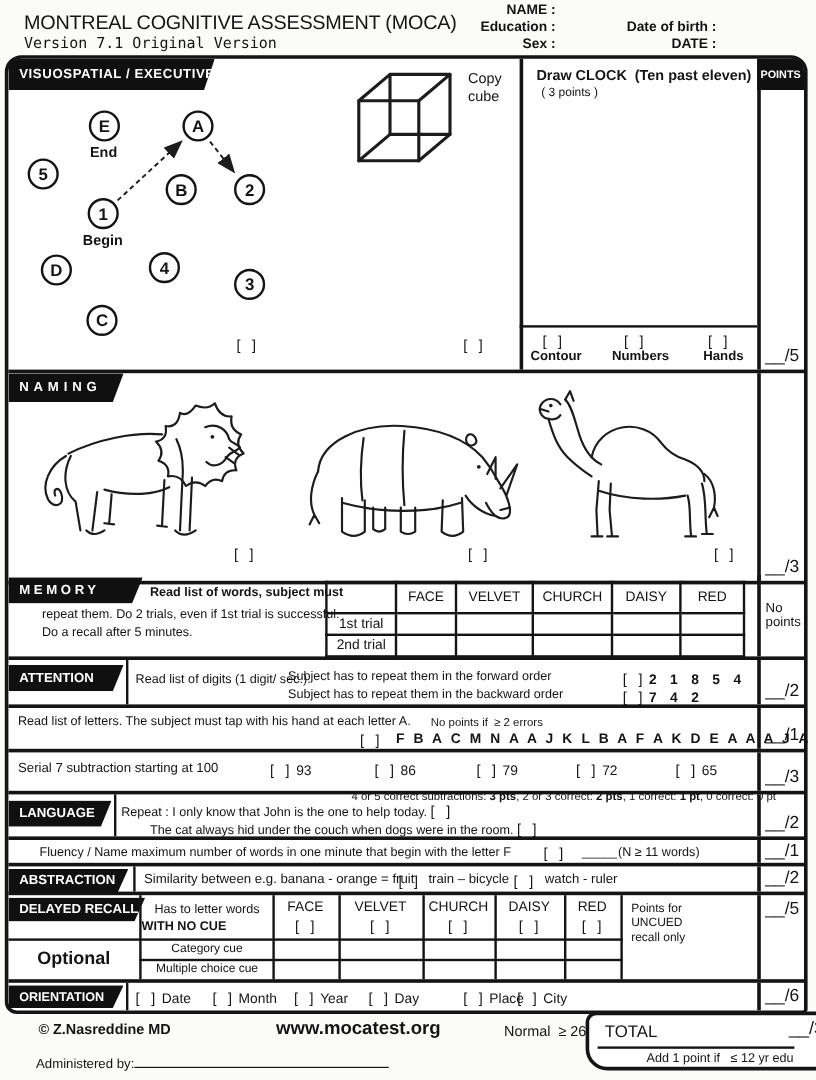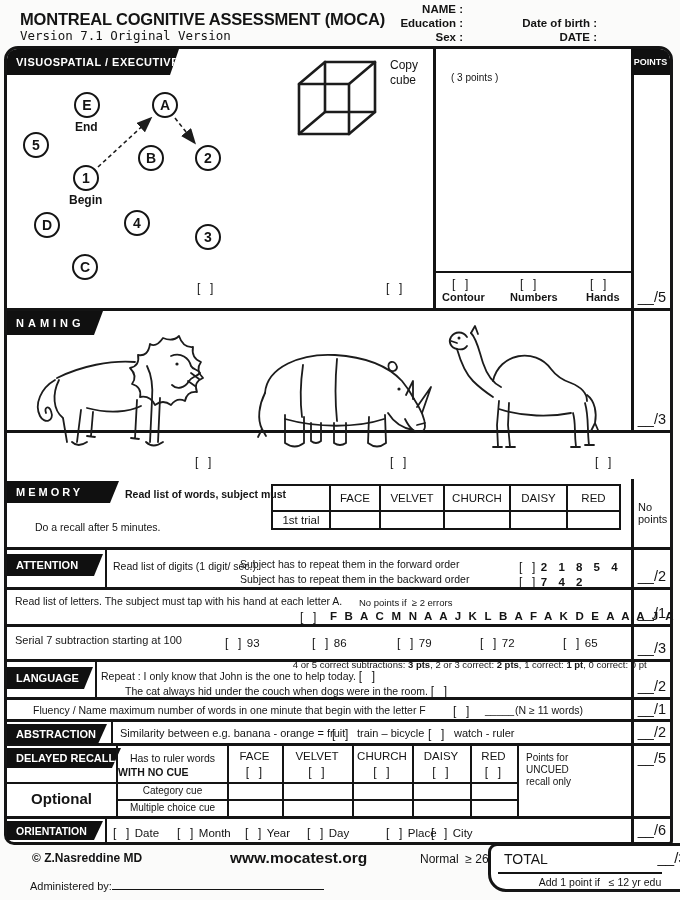--- a/index.html
+++ b/index.html
@@ -1,19 +1,19 @@
 <!DOCTYPE html>
 <html><head>
 <meta charset="utf-8">
 <style>
   html,body{margin:0;padding:0;background:#fbfbfa;}
   body{width:680px;height:900px;position:relative;font-family:"Liberation Sans",sans-serif;color:#141414;overflow:hidden;}
   .abs{position:absolute;}
   
-  .title{font-size:16.5px;font-weight:bold;letter-spacing:-.2px;}
+  .title{font-size:16.5px;font-weight:normal;letter-spacing:-.2px;}
   .subtitle{font-family:"DejaVu Sans Mono",monospace;font-size:12.5px;}
   .hfield{font-size:11.5px;font-weight:bold;text-align:right;white-space:pre;}
   
   #frame{position:absolute;left:4px;top:46px;width:669px;height:799px;border:3px solid #141414;border-radius:14px 14px 4px 10px;background:#fff;box-sizing:border-box;}
   .sec{position:absolute;left:0;width:663px;border-bottom:3px solid #141414;box-sizing:border-box;}
   .sec:last-of-type{border-bottom:none;}
   .tab{position:absolute;background:#101010;color:#fff;font-weight:bold;display:flex;align-items:center;padding-left:9px;box-sizing:border-box;clip-path:polygon(0 0,100% 0,calc(100% - 9px) 100%,0 100%);white-space:pre;}
   .pcell{position:absolute;right:0;top:0;bottom:0;width:39px;border-left:3px solid #141414;box-sizing:border-box;display:flex;justify-content:flex-end;}
   .pcell .pv{font-size:14.5px;padding:2px 4px 3px 0;white-space:pre;}
   .pb{align-items:flex-end;} .pc{align-items:center;} .pt{align-items:flex-start;}
@@ -99,36 +99,37 @@
         <line x1="56" y1="28" x2="82" y2="6"></line>
         <line x1="6" y1="78" x2="32" y2="56"></line>
         <line x1="56" y1="78" x2="82" y2="56"></line>
       </g>
     </svg>
     <div class="abs t12" style="left:383px;top:9px;">Copy</div>
     <div class="abs t12" style="left:383px;top:24px;">cube</div>
     <div class="abs cb" style="left:379px;top:232px;">[  ]</div>
 
     <div class="vline" style="left:426px;top:0;height:259px;width:2.5px;"></div>
+    <div class="abs t12" style="left:440px;top:7px;font-weight:bold;white-space:pre;">Draw CLOCK  (Ten past eleven)</div>
     <div class="abs t10" style="left:444px;top:23px;">( 3 points )</div>
     <div class="hline" style="left:426px;top:222px;width:198px;"></div>
     <div class="abs cb" style="left:445px;top:228px;">[  ]</div>
     <div class="abs cb" style="left:513px;top:228px;">[  ]</div>
     <div class="abs cb" style="left:583px;top:228px;">[  ]</div>
     <div class="abs t11" style="left:435px;top:242px;font-weight:600;">Contour</div>
     <div class="abs t11" style="left:503px;top:242px;font-weight:600;">Numbers</div>
     <div class="abs t11" style="left:579px;top:242px;font-weight:600;">Hands</div>
 
     <div class="pcell pb">
       <span class="pv">__/5</span>
     </div>
     <div class="abs" style="right:0;top:0;width:39px;height:26px;background:#101010;border-top-right-radius:10px;display:flex;align-items:center;justify-content:center;color:#fff;font-size:9px;font-weight:bold;">POINTS</div>
   </div>
 
-  <div class="sec" style="top:262px;height:122px;padding-left:17px;">
+  <div class="sec" style="top:262px;height:176px;padding-left:17px;">
     <div class="tab" style="left:0;top:0;width:96px;height:24px;font-size:11px;letter-spacing:4px;">NAMING</div>
 
     <svg width="205" height="128" viewBox="0 0 205 128" style="left:18px;top:15px;">
       <g class="draw" stroke-width="1.8">
         <path d="M30,54 C16,62 9,78 15,90 C19,98 30,96 26,85 C24,79 19,81 21,87"></path>
         <path d="M32,52 C56,40 86,34 110,36"></path>
         <path d="M138,12 Q148,16 154,10 Q158,22 168,21 Q166,32 176,36 Q170,44 178,52 Q168,56 172,66 Q162,65 160,75 Q152,71 146,79 Q138,73 130,79 Q125,69 115,71 Q117,61 107,58 Q113,50 105,42 Q115,40 113,29 Q123,31 125,18 Q131,22 138,12 Z"></path>
         <path d="M146,30 C156,26 164,32 166,40 C168,44 173,43 175,47 C171,51 166,51 164,55 C160,62 152,64 147,59"></path>
         <path d="M166,47 L174,53 M163,55 L170,60"></path>
         <circle cx="152" cy="38" r="1.6" fill="#1c1c1c" stroke="none"></circle>
@@ -179,39 +180,48 @@
     <div class="abs cb" style="left:383px;top:144px;">[  ]</div>
     <div class="abs cb" style="left:588px;top:144px;">[  ]</div>
     <div class="pcell pb">
       <span class="pv">__/3</span>
     </div>
   </div>
 
   <div class="sec" style="top:430px;height:71px;">
     <div class="tab" style="left:0;top:2px;width:112px;height:22px;font-size:11px;letter-spacing:3px;">MEMORY</div>
     <div class="abs t105" style="left:118px;top:9px;font-weight:600;">Read list of words, subject must</div>
+    <div class="abs t105" style="left:28px;top:27px;">repeat them. Do 2 trials, even if 1st trial is successful.</div>
     <div class="abs t105" style="left:28px;top:42px;">Do a recall after 5 minutes.</div>
     <table class="mem abs" style="left:264px;top:5px;">
       <tbody>
           <tr style="height:26px;">
         <td style="width:56px;"></td>
         <td style="width:48px;">FACE</td>
         <td style="width:62px;">VELVET</td>
         <td style="width:64px;">CHURCH</td>
         <td style="width:55px;">DAISY</td>
         <td style="width:51px;">RED</td>
       </tr>
       <tr style="height:18px;">
         <td>1st trial</td>
         <td></td>
         <td></td>
         <td></td>
         <td></td>
         <td></td>
       </tr>
+      <tr style="height:18px;">
+        <td>2nd trial</td>
+        <td></td>
+        <td></td>
+        <td></td>
+        <td></td>
+        <td></td>
+      </tr>
     </tbody>
       </table>
     <div class="pcell pc" style="justify-content:flex-start;">
       <span class="t11" style="padding-left:4px;width:30px;">No points</span>
     </div>
   </div>
 
   <div class="sec" style="top:501px;height:40px;">
     <div class="tab" style="left:0;top:4px;width:96px;height:22px;font-size:11px;">ATTENTION</div>
     <div class="vline" style="left:98px;top:0;height:37px;"></div>
@@ -288,21 +298,21 @@
     <div class="vline" style="left:109px;top:0;height:70px;"></div>
     <div class="vline" style="left:220px;top:0;height:70px;"></div>
     <div class="vline" style="left:275px;top:0;height:70px;"></div>
     <div class="vline" style="left:345px;top:0;height:70px;"></div>
     <div class="vline" style="left:405px;top:0;height:70px;"></div>
     <div class="vline" style="left:463px;top:0;height:70px;"></div>
     <div class="vline" style="left:510px;top:0;height:70px;"></div>
     <div class="hline" style="left:0;top:36px;width:512px;"></div>
     <div class="hline" style="left:109px;top:53px;width:403px;"></div>
 
-    <div class="abs t105" style="left:111px;top:6px;width:109px;text-align:center;">Has to ruler words</div>
+    <div class="abs t105" style="left:111px;top:6px;width:109px;text-align:center;">Has to letter words</div>
     <div class="abs t105" style="left:111px;top:20px;width:109px;font-weight:bold;">WITH NO CUE</div>
 
     <div class="abs t115" style="left:220px;top:4px;width:55px;text-align:center;">FACE</div>
     <div class="abs t115" style="left:275px;top:4px;width:70px;text-align:center;">VELVET</div>
     <div class="abs t115" style="left:345px;top:4px;width:60px;text-align:center;">CHURCH</div>
     <div class="abs t115" style="left:405px;top:4px;width:58px;text-align:center;">DAISY</div>
     <div class="abs t115" style="left:463px;top:4px;width:47px;text-align:center;">RED</div>
     <div class="abs cb" style="left:220px;top:19px;width:55px;text-align:center;">[  ]</div>
     <div class="abs cb" style="left:275px;top:19px;width:70px;text-align:center;">[  ]</div>
     <div class="abs cb" style="left:345px;top:19px;width:60px;text-align:center;">[  ]</div>

